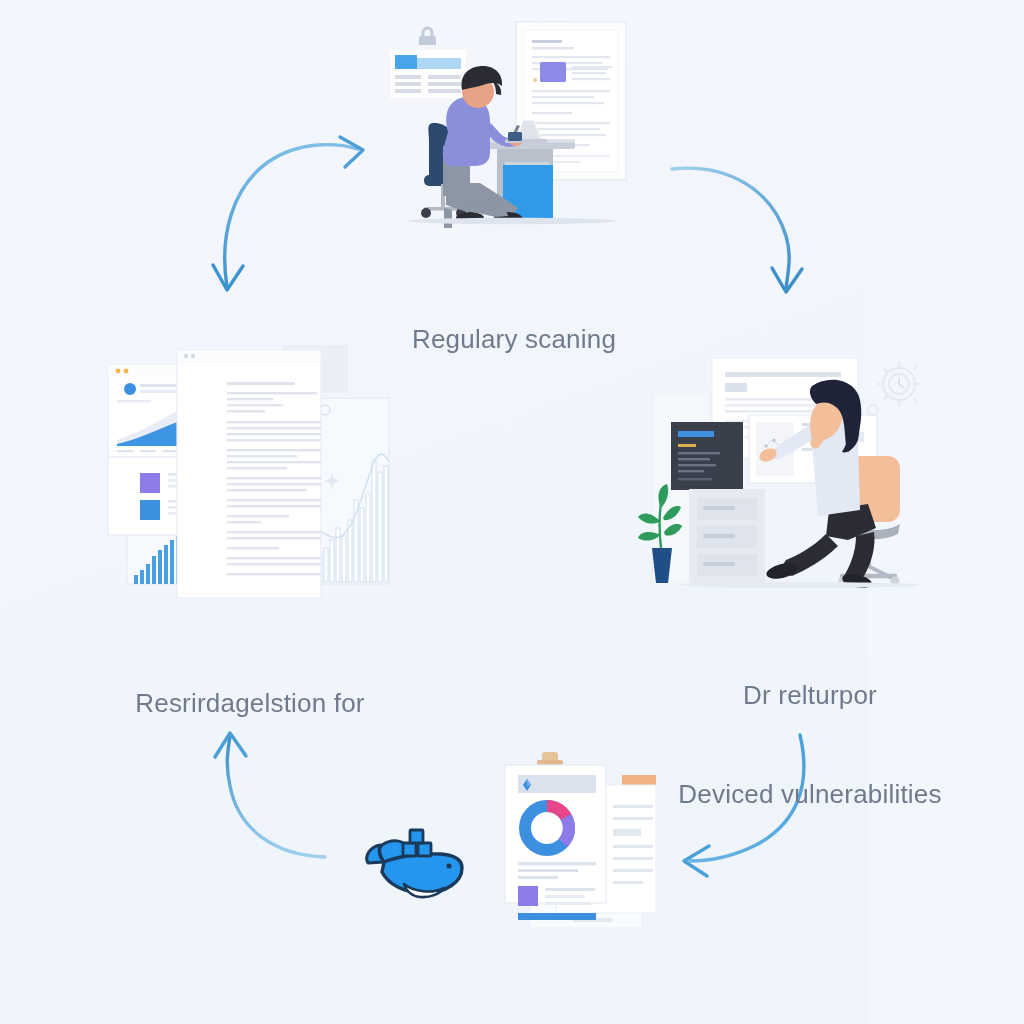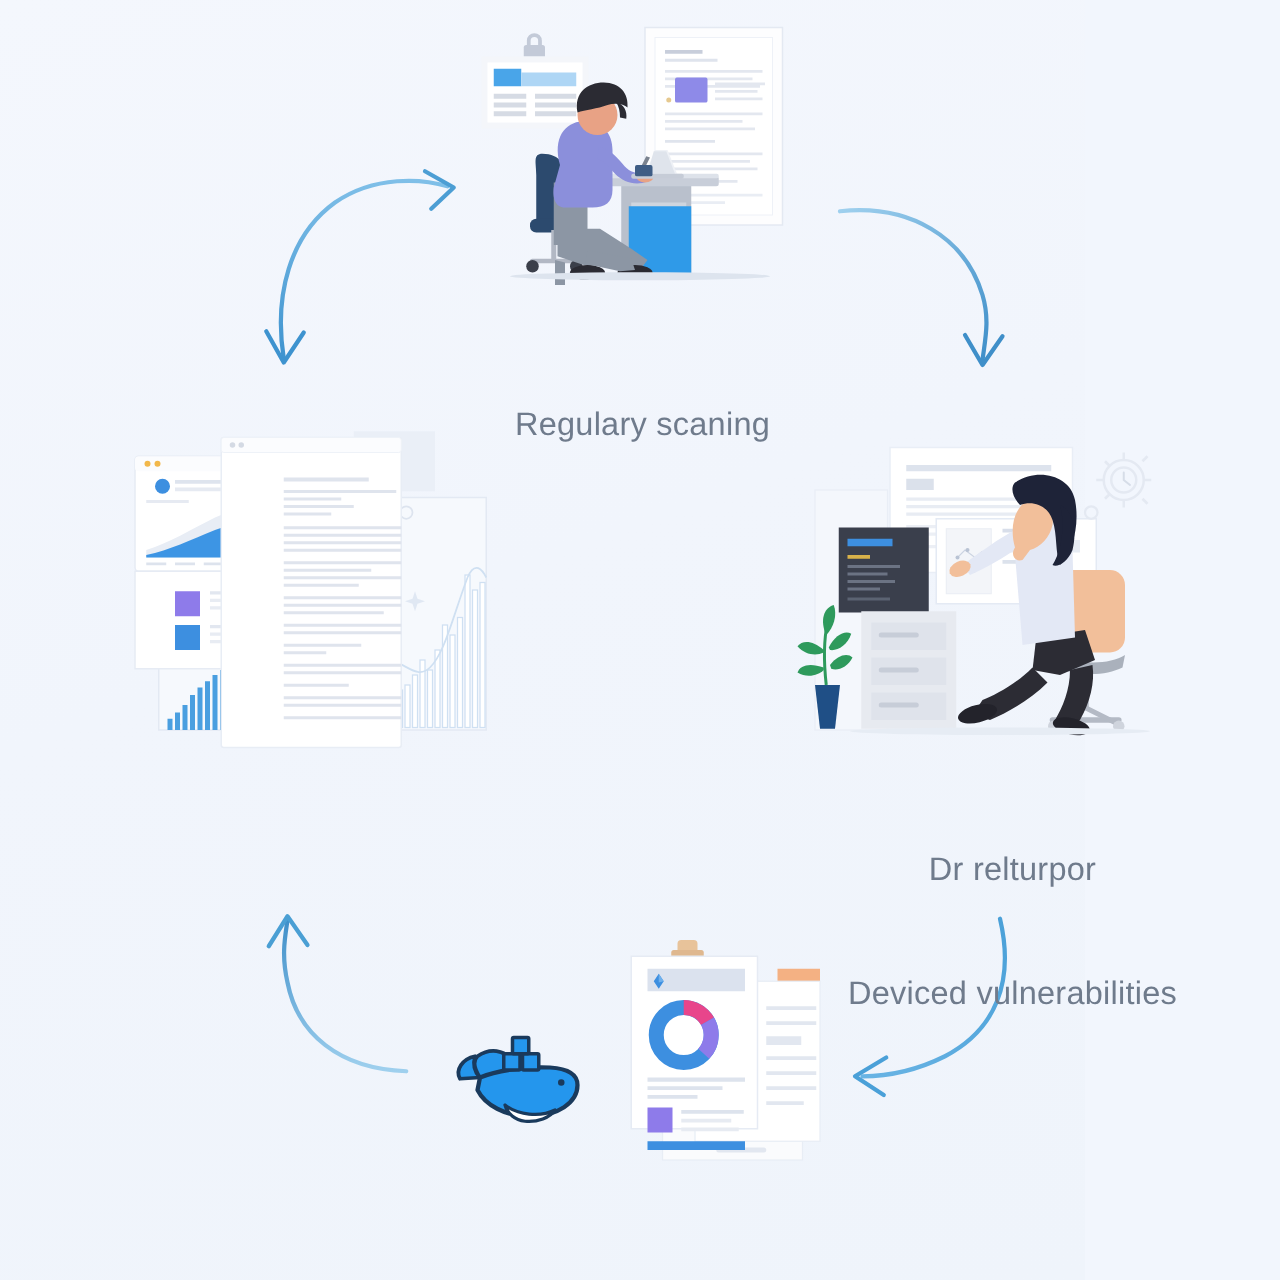--- a/index.html
+++ b/index.html
@@ -467,20 +467,23 @@
         <rect x="410" y="830" width="13" height="13" rx="1"></rect>
       </g>
       <circle cx="449" cy="866" r="2.6" fill="#1a3a5c"></circle>
     </g>
   </svg>
 
   <div class="caption" id="cap-top">
     <span class="cap-line">Regulary scaning</span>
   </div>
 
+  <div class="caption" id="cap-left">
+    <span class="cap-line">Resrirdagelstion for</span>
+  </div>
 
   <div class="caption" id="cap-right">
     <span class="cap-line">Dr relturpor</span>
     <span class="cap-line">Deviced vulnerabilities</span>
   </div>
 
   <div class="caption" id="cap-bottom">
     
   </div>
 

